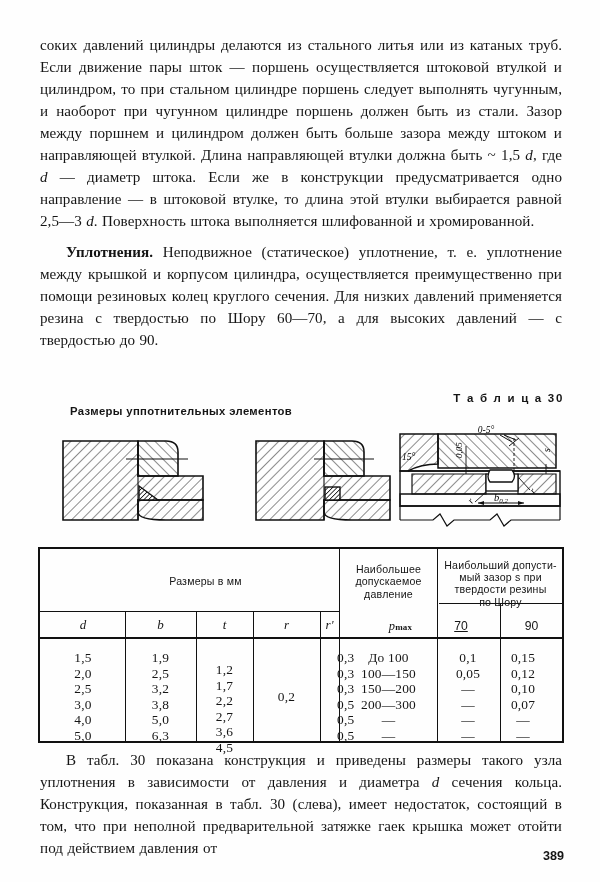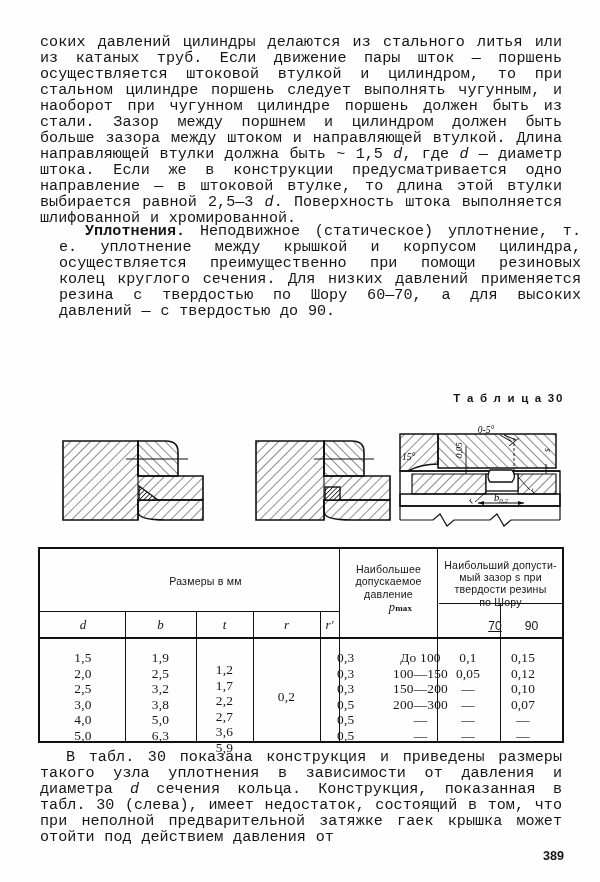--- a/index.html
+++ b/index.html
@@ -22,29 +22,28 @@
     width: 600px; height: 882px;
     background: #fefefe;
   }
 
   
   .textblock {
     position: absolute;
     left: 40px;
     width: 522px;
     font-size: 15.1px;
-    line-height: 16px;
+    line-height: 22px;
     text-align: justify;
     text-justify: inter-word;
     letter-spacing: .05px;
     word-spacing: .6px;
-    font-family: Liberation Mono, monospace;
   }
   #para-top  { top: 34px; }
-  #para-mid  { top: 223px; margin-left: 19px; }
+  #para-mid  { top: 241px; }
   #para-low  { top: 345px; }
   #para-bottom { top: 749px; }
   .textblock p { margin: 0; text-indent: 0; }
   .textblock p.ind { text-indent: 26px; }
   .textblock p.last { text-align: left; }
   .it { font-style: italic; }
   .bd { font-weight: bold; }
 
   
   #tbl-label {
@@ -138,20 +137,21 @@
   <div class="textblock" id="para-top">
     <p><span>соких давлений  цилиндры делаются из стального литья или  из катаных труб.  Если движение пары шток — поршень  осуществляется штоковой втулкой и цилиндром, то при стальном цилиндре поршень следует выполнять чугунным, и наоборот при чугунном цилиндре  поршень должен быть  из стали. Зазор  между поршнем и цилиндром должен быть больше зазора между штоком и направляющей  втулкой.  Длина  направляющей  втулки должна быть ~ 1,5 <span class="it">d</span>, где <span class="it">d</span> — диаметр штока. Если же в конструкции предусматривается одно направление — в штоковой втулке, то длина этой  втулки выбирается равной 2,5—3 <span class="it">d</span>.  Поверхность штока выполняется шлифованной и хромированной.</span></p>
   </div>
 
   <div class="textblock" id="para-mid">
     <p class="ind"><span class="bd">Уплотнения.</span><span> Неподвижное  (статическое)  уплотнение, т. е. уплотнение между крышкой и корпусом цилиндра, осуществляется преимущественно при помощи резиновых колец круглого сечения. Для низких давлений применяется резина с твердостью по Шору 60—70, а для высоких давлений — с твердостью до 90.</span></p>
   </div>
 
 
   <div id="tbl-label">Т а б л и ц а  30</div>
+  <div id="tbl-caption">Размеры уппотнительных элементов</div>
 
   <div id="figures">
     <svg width="530" height="120" viewBox="0 0 530 120" xmlns="http://www.w3.org/2000/svg">
       <defs>
         <pattern id="hatch" width="7" height="7" patternTransform="rotate(45)" patternUnits="userSpaceOnUse">
           <line x1="0" y1="0" x2="0" y2="7" stroke="#1b1b1b" stroke-width="1"></line>
         </pattern>
         <pattern id="hatchR" width="7" height="7" patternTransform="rotate(-45)" patternUnits="userSpaceOnUse">
           <line x1="0" y1="0" x2="0" y2="7" stroke="#1b1b1b" stroke-width="1"></line>
         </pattern>
@@ -245,38 +245,38 @@
     <div class="hline" style="left:40px;  top:611px; width:299px;"></div>
     <div class="hline" style="left:439px; top:603px; width:123px;"></div>
     <div class="hline thick" style="left:40px; top:637px; width:522px;"></div>
 
     <div class="hdr-grp" style="left:58px; top:575px; width:295px;">Размеры  в мм</div>
 
     <div class="hdr-grp" style="left:341px; top:563px; width:95px;">
       <div>Наибольшее</div>
       <div>допускаемое</div>
       <div>давление</div>
-      <div style="font-family:'Liberation Serif',serif; font-size:12.5px; margin-top:1px;padding-left:24px;">
+      <div style="font-family:'Liberation Serif',serif; font-size:12.5px; margin-top:20px;padding-left:24px;">
         <span class="it">p</span><span style="font-size:9px; font-weight:bold;">max</span>
       </div>
     </div>
 
     <div class="hdr-grp" style="left:440px; top:559px; width:121px; line-height:12.2px;">
       <div>Наибольший допусти-</div>
       <div>мый зазор s при</div>
       <div>твердости резины</div>
       <div>по Шору</div>
     </div>
 
     <div class="hdr-sym" style="left:42px;  top:617px; width:82px;">d</div>
     <div class="hdr-sym" style="left:126px; top:617px; width:69px;">b</div>
     <div class="hdr-sym" style="left:197px; top:617px; width:55px;">t</div>
     <div class="hdr-sym" style="left:254px; top:617px; width:65px;">r</div>
     <div class="hdr-sym" style="left:321px; top:617px; width:17px;">r'</div>
-    <div class="hdr-num" style="left:459px; top:619px; width:72px;text-decoration:underline;">70</div>
+    <div class="hdr-num" style="left:425px; top:619px; width:72px;text-decoration:underline;">70</div>
     <div class="hdr-num" style="left:502px; top:619px; width:59px;">90</div>
 
     <div class="datacol" id="col-d" style="left:42px;  top:650px; width:82px;">
         <div>1,5</div>
         <div>2,0</div>
         <div>2,5</div>
         <div>3,0</div>
         <div>4,0</div>
         <div>5,0</div>
       </div>
@@ -287,34 +287,34 @@
         <div>3,8</div>
         <div>5,0</div>
         <div>6,3</div>
       </div>
     <div class="datacol" id="col-t" style="left:197px; top:650px; width:55px;margin-top:12px;">
         <div>1,2</div>
         <div>1,7</div>
         <div>2,2</div>
         <div>2,7</div>
         <div>3,6</div>
-        <div>5,9</div>
+        <div>4,5</div>
       </div>
     <div class="datacol" id="col-r" style="left:254px; top:689px; width:65px;">
         <div>0,2</div>
       </div>
     <div class="datacol" id="col-rp" style="left:321px; top:650px; width:17px;margin-left:16px;">
         <div>0,3</div>
         <div>0,3</div>
         <div>0,3</div>
         <div>0,5</div>
         <div>0,5</div>
         <div>0,5</div>
       </div>
-    <div class="datacol" id="col-p" style="left:341px; top:650px; width:95px;padding-left:32px;">
+    <div class="datacol" id="col-p" style="left:341px; top:650px; width:95px;">
         <div>До  100</div>
         <div>100—150</div>
         <div>150—200</div>
         <div>200—300</div>
         <div>—</div>
         <div>—</div>
       </div>
     <div class="datacol" id="col-s70" style="left:439px; top:650px; width:58px;">
         <div>0,1</div>
         <div>0,05</div>

